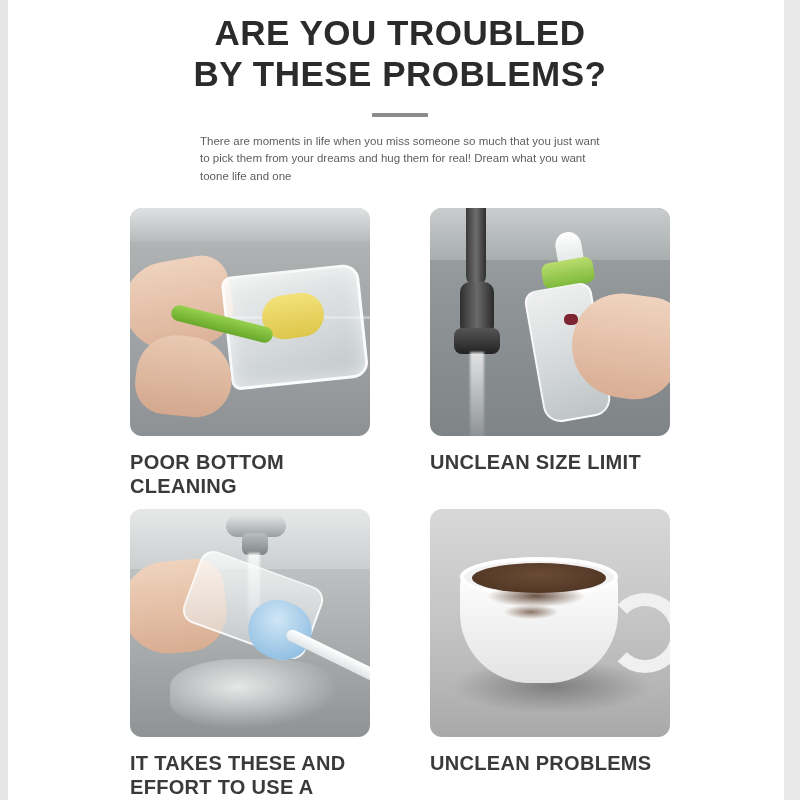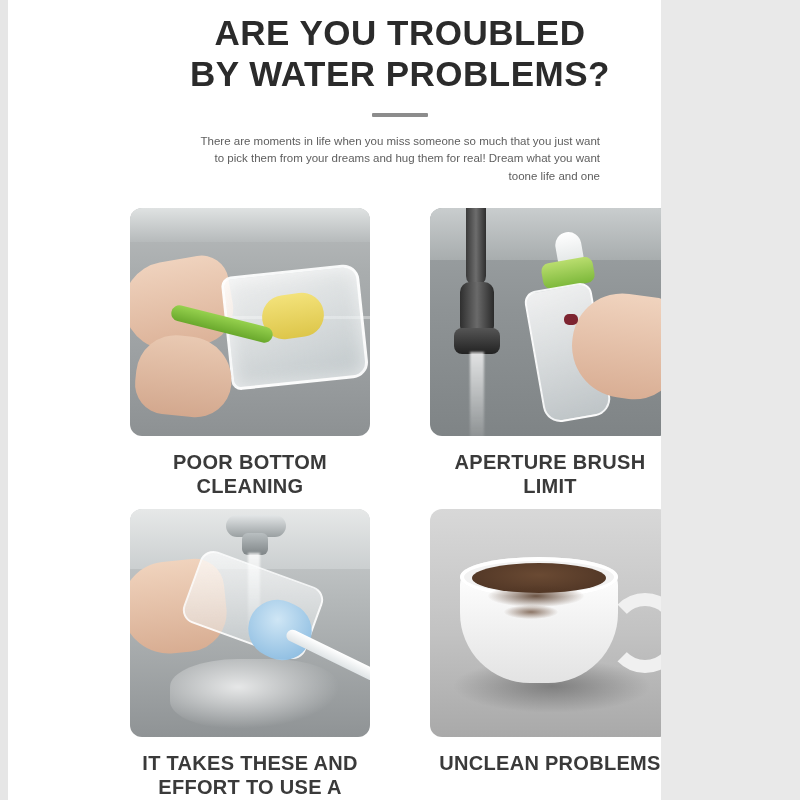--- a/index.html
+++ b/index.html
@@ -8,21 +8,21 @@
     background: #e9e9e9;
   }
   body {
     width: 800px;
     height: 800px;
     overflow: hidden;
     font-family: "Liberation Sans", sans-serif;
   }
   .page {
     position: relative;
-    width: 661px;
+    width: 784px;
     height: 800px;
     background: #ffffff;
     box-sizing: border-box;
     overflow: hidden;
   }
   
   .gutter {
     position: absolute;
     top: 0;
     width: 8px;
@@ -56,21 +56,21 @@
   .divider {
     width: 56px;
     height: 4px;
     background: #8c8c8c;
     margin: 18px auto 0 auto;
     border-radius: 1px;
   }
   .subtext {
     margin: 16px auto 0 auto;
     width: 400px;
-    text-align: right;
+    text-align: left;
     color: #5e5e5e;
     font-size: 11.5px;
     line-height: 1.55;
   }
 
   .grid {
     margin: 22px auto 0 auto;
     width: 540px;
     display: grid;
     grid-template-columns: 240px 240px;
@@ -83,21 +83,20 @@
   .photo {
     width: 240px;
     height: 228px;
     border-radius: 12px;
     overflow: hidden;
     position: relative;
     background: #cfcfcf;
   }
   .caption {
     margin-top: 14px;
-    text-align: center;
     color: #3a3a3a;
     font-size: 20px;
     font-weight: bold;
     letter-spacing: 0.3px;
     line-height: 1.22;
   }
 
   
   .p1 {
     background:
@@ -314,21 +313,21 @@
 
 <div class="page">
 
   <div class="gutter left"></div>
   <div class="gutter right"></div>
 
   <div class="content">
 
     <div class="headline">
       <span class="line">ARE YOU TROUBLED</span>
-      <span class="line">BY WATER PROBLEMS?</span>
+      <span class="line">BY THESE PROBLEMS?</span>
     </div>
 
     <div class="divider"></div>
 
     <div class="subtext">There are moments in life when you miss someone so much that you just want to pick them from your dreams and hug them for real! Dream what you want toone life and one</div>
 
     <div class="grid">
 
       <div class="cell">
         <div class="photo p1">
@@ -349,21 +348,21 @@
           <div class="faucet-body"></div>
           <div class="faucet-neck"></div>
           <div class="faucet-head"></div>
           <div class="water"></div>
           <div class="nipple"></div>
           <div class="collar"></div>
           <div class="bottle"></div>
           <div class="hand"></div>
           <div class="nail"></div>
         </div>
-        <div class="caption">APERTURE BRUSH LIMIT</div>
+        <div class="caption">UNCLEAN SIZE LIMIT</div>
       </div>
 
       <div class="cell">
         <div class="photo p3">
           <div class="wall"></div>
           <div class="tap"></div>
           <div class="tap2"></div>
           <div class="stream"></div>
           <div class="hand"></div>
           <div class="bottle"></div>

